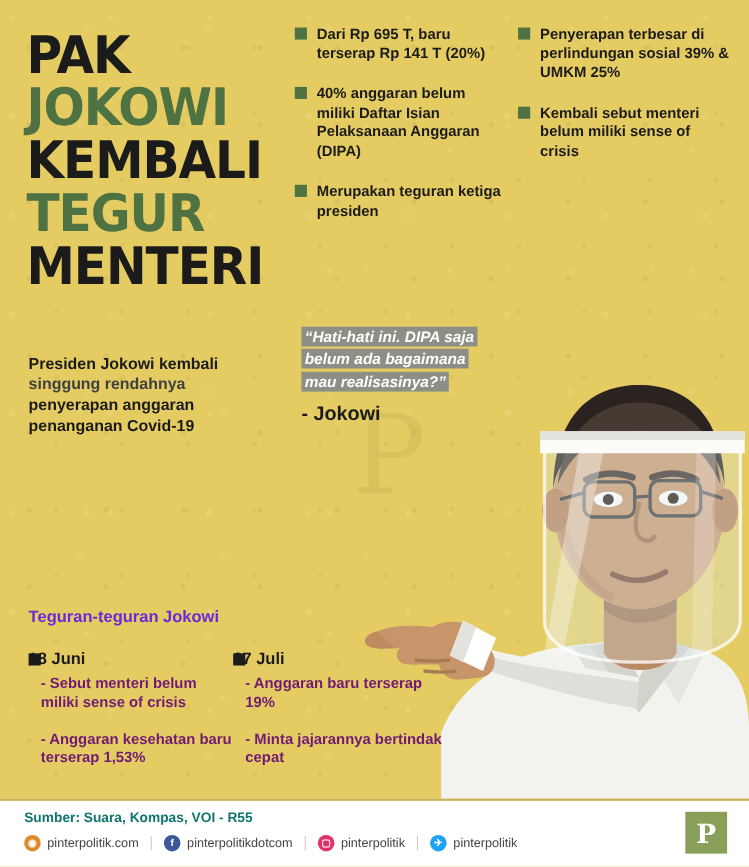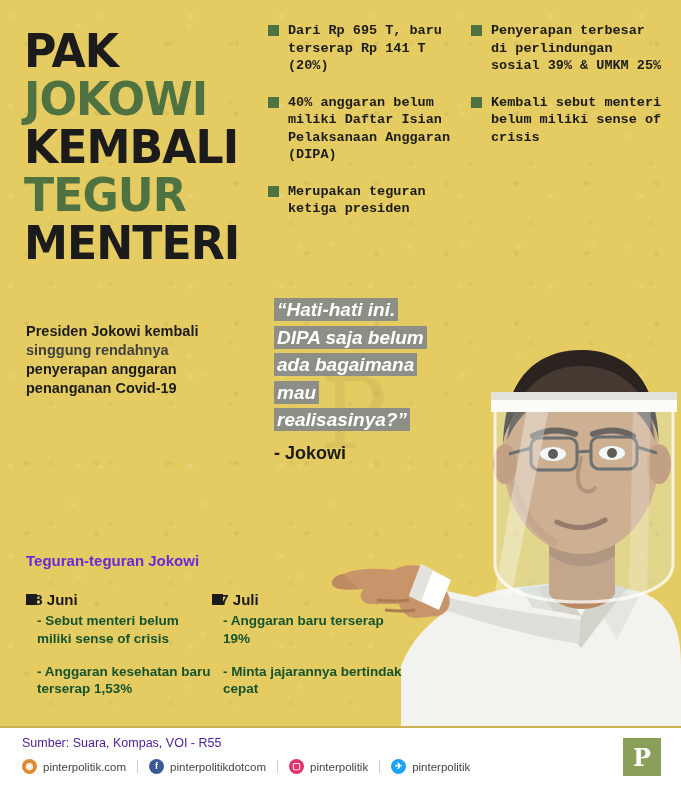--- a/index.html
+++ b/index.html
@@ -79,21 +79,21 @@
   .subhead .hl { color: #404040; }
 
   
   .bullets {
     position: absolute;
     top: 22px;
     left: 268px;
     width: 400px;
     z-index: 6;
   }
-  .bcol { position: absolute; font-family: Liberation Mono, monospace; }
+  .bcol { position: absolute; }
   .bcol.c1 { left: 0; width: 190px; top: 0; }
   .bcol.c2 { left: 203px; width: 195px; top: 0; }
   .bitem {
     position: relative;
     padding-left: 20px;
     margin-bottom: 19px;
     font-size: 13.5px;
     font-weight: 700;
     line-height: 1.30;
     color: #1b1b1b;
@@ -108,21 +108,21 @@
   
   .quote {
     position: absolute;
     left: 274px;
     top: 296px;
     width: 170px;
     z-index: 6;
   }
   .quote .qline {
     display: inline;
-    font-size: 19px;
+    font-size: 14px;
     font-style: italic;
     font-weight: 700;
     line-height: 1.45;
     color: #ffffff;
     background: #8d8f86;
     box-decoration-break: clone;
     -webkit-box-decoration-break: clone;
     padding: 1px 3px;
   }
   .quote .qattr {
@@ -160,21 +160,21 @@
   .tl-date .sq {
     position: absolute;
     left: 0; top: 3px;
     width: 11px; height: 11px;
     background: #1b1b1b;
   }
   .tl-item {
     font-size: 13.5px;
     font-weight: 700;
     line-height: 1.32;
-    color: #14532d;
+    color: #701a75;
     margin-bottom: 15px;
     padding-left: 11px;
     position: relative;
   }
 
   
   .footer {
     position: absolute;
     left: 0; bottom: 0;
     width: 681px;
@@ -185,22 +185,22 @@
   .footer .rule {
     position: absolute;
     left: 0; top: 0;
     width: 681px; height: 2px;
     background: #c9b24f;
   }
   .source {
     position: absolute;
     left: 22px; top: 10px;
     font-size: 12.5px;
-    font-weight: 400;
-    color: #4c1d95;
+    font-weight: 700;
+    color: #0f766e;
   }
   .socials {
     position: absolute;
     left: 22px; top: 33px;
     display: flex;
     align-items: center;
     gap: 0;
   }
   .soc {
     display: flex;

